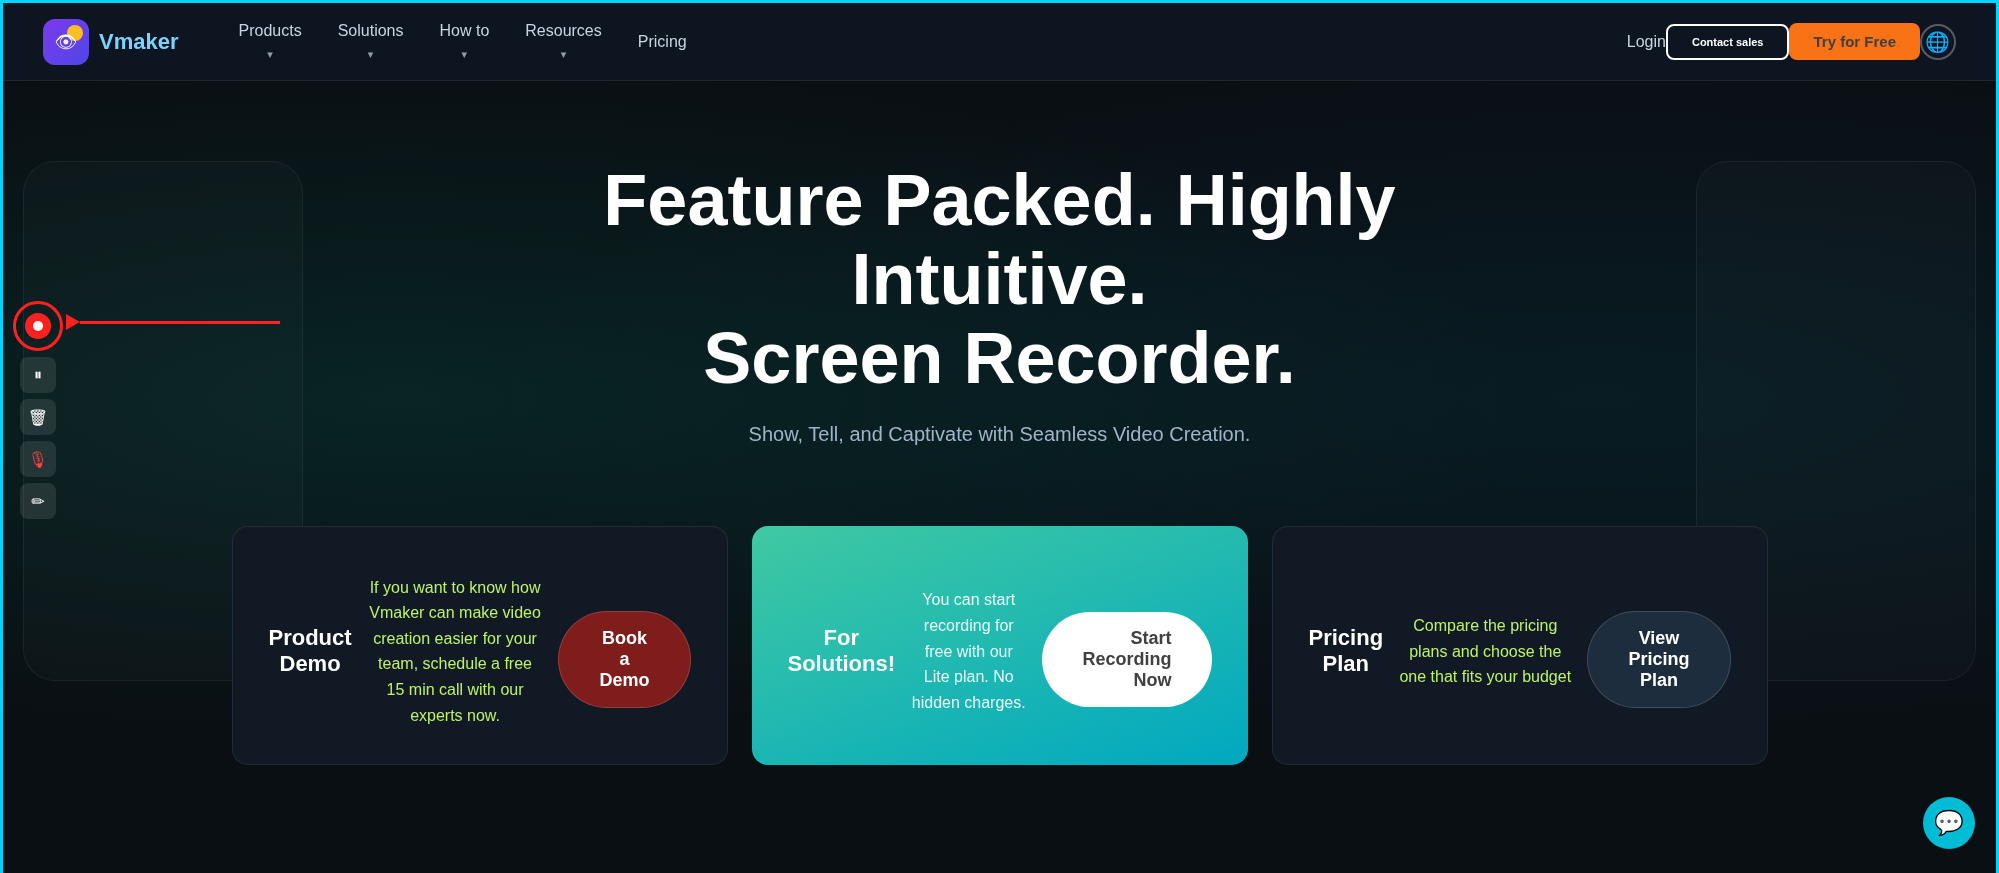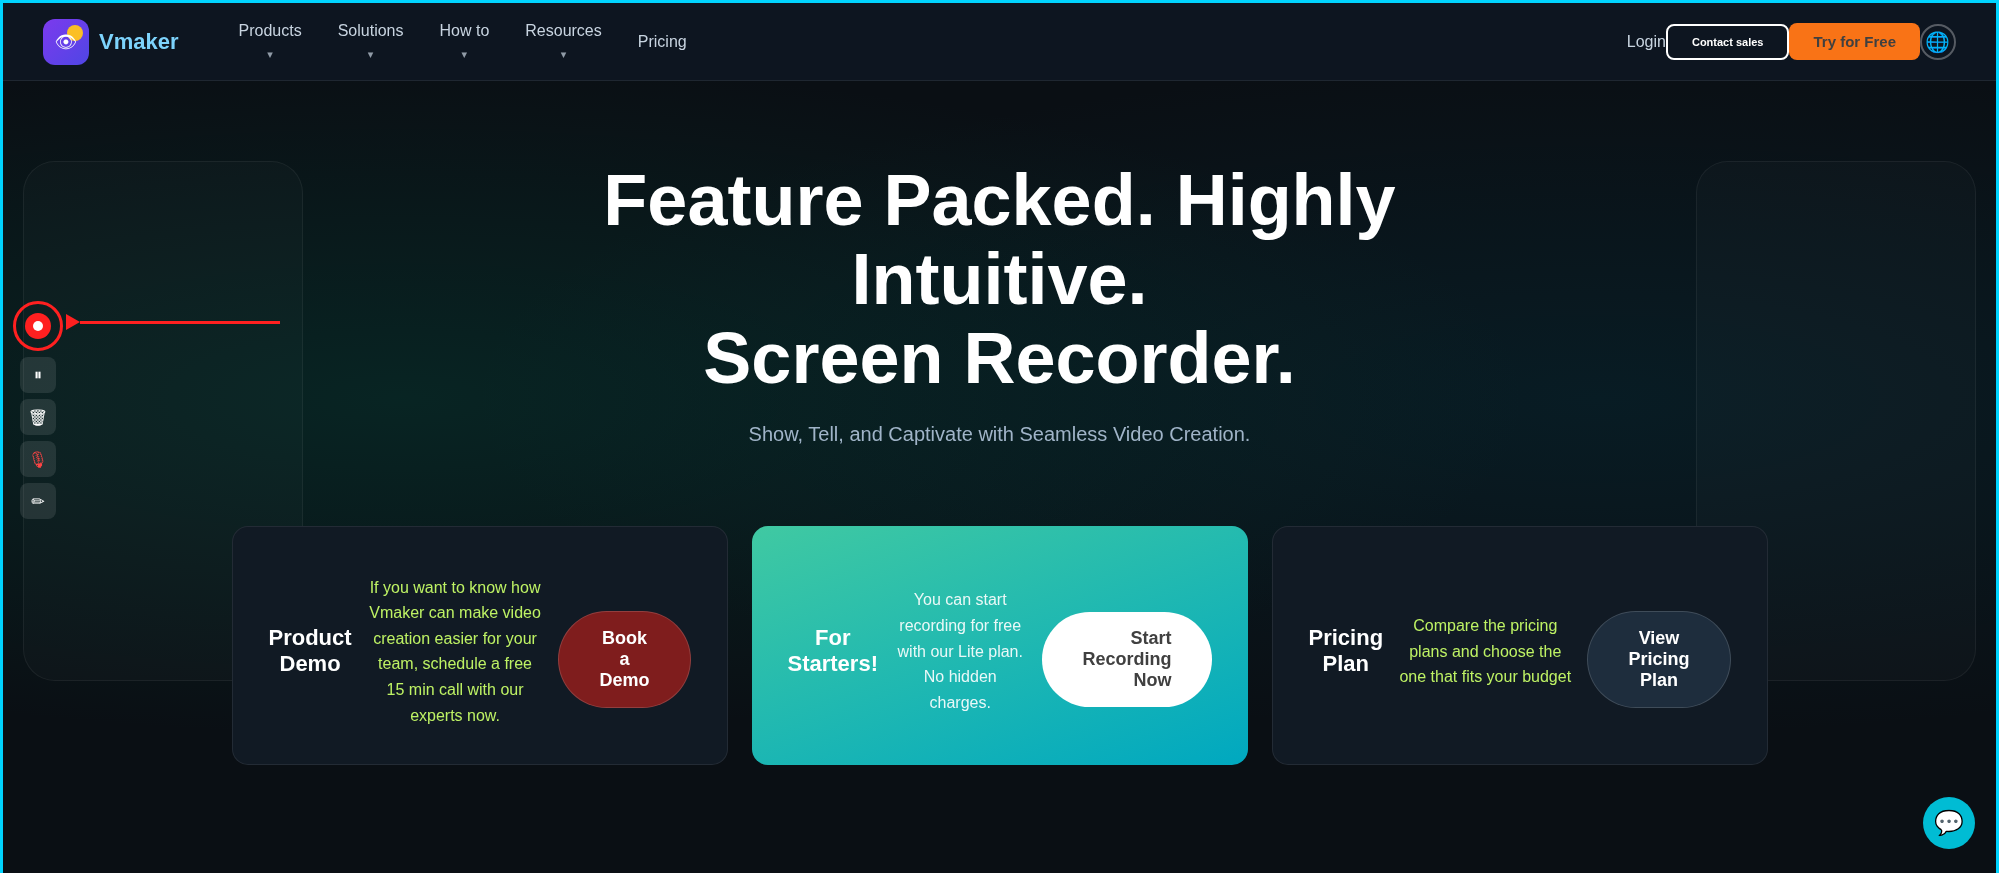--- a/index.html
+++ b/index.html
@@ -457,21 +457,21 @@
 
     <div class="cards-row">
 
       <div class="card card-demo">
         <div class="card-title">Product Demo</div>
         <div class="card-body">If you want to know how Vmaker can make video creation easier for your team, schedule a free 15 min call with our experts now.</div>
         <button class="card-btn btn-demo">Book a Demo</button>
       </div>
 
       <div class="card card-starter">
-        <div class="card-title">For Starters!</div>
+        <div class="card-title">For Solutions!</div>
         <div class="card-body">You can start recording for free with our Lite plan. No hidden charges.</div>
         <button class="card-btn btn-start">Start Recording Now</button>
       </div>
 
       <div class="card card-pricing">
         <div class="card-title">Pricing Plan</div>
         <div class="card-body">Compare the pricing plans and choose the one that fits your budget</div>
         <button class="card-btn btn-pricing">View Pricing Plan</button>
       </div>
 

